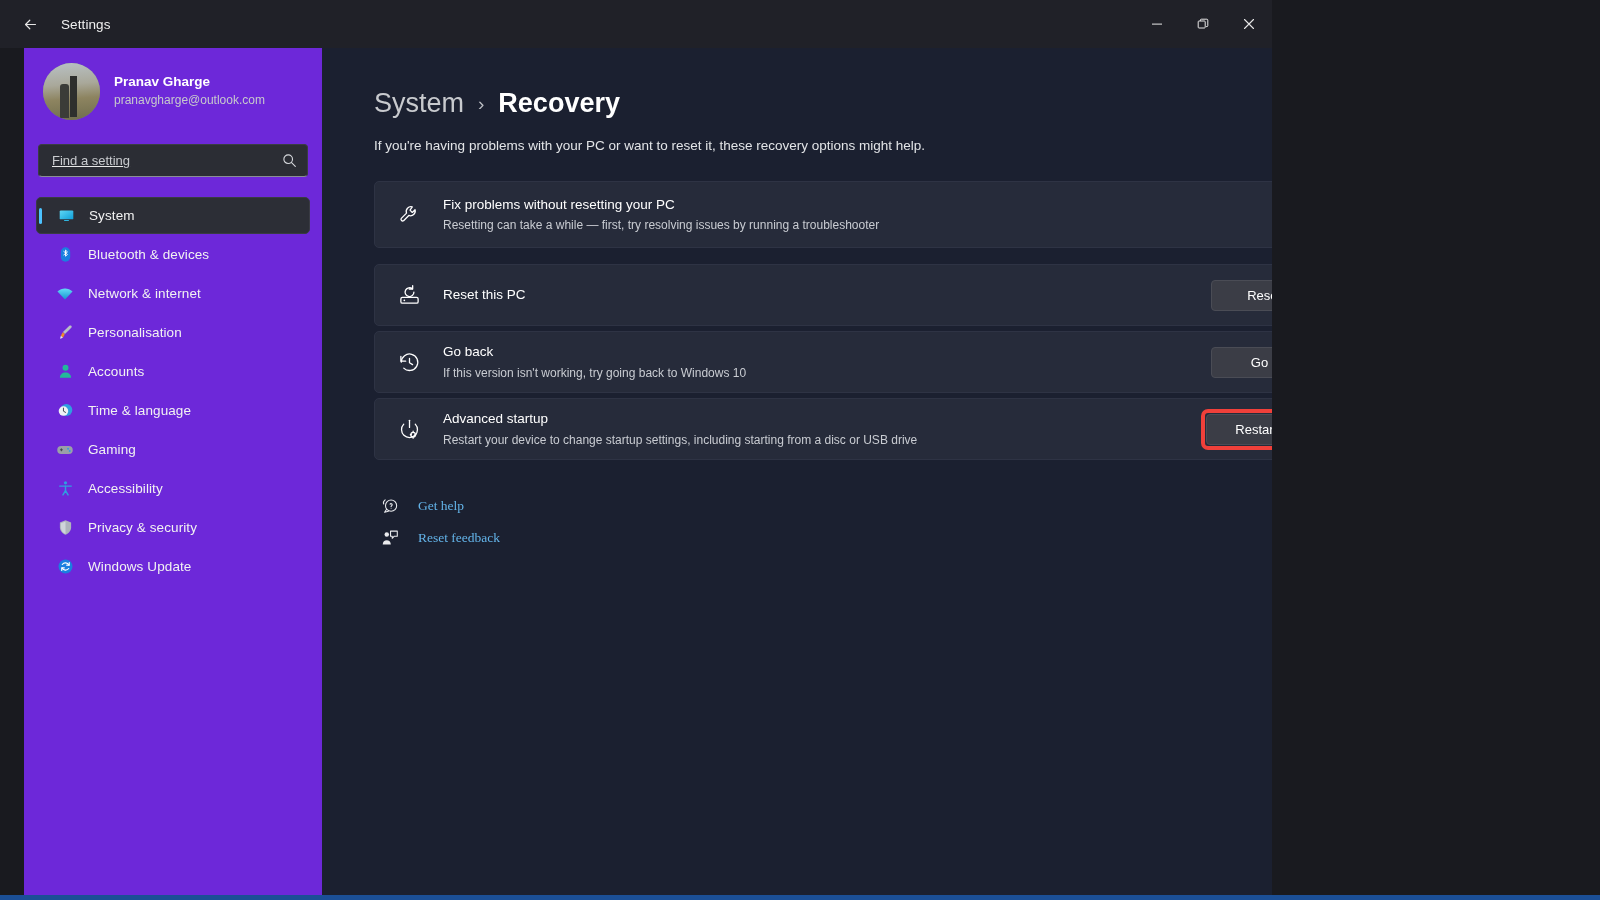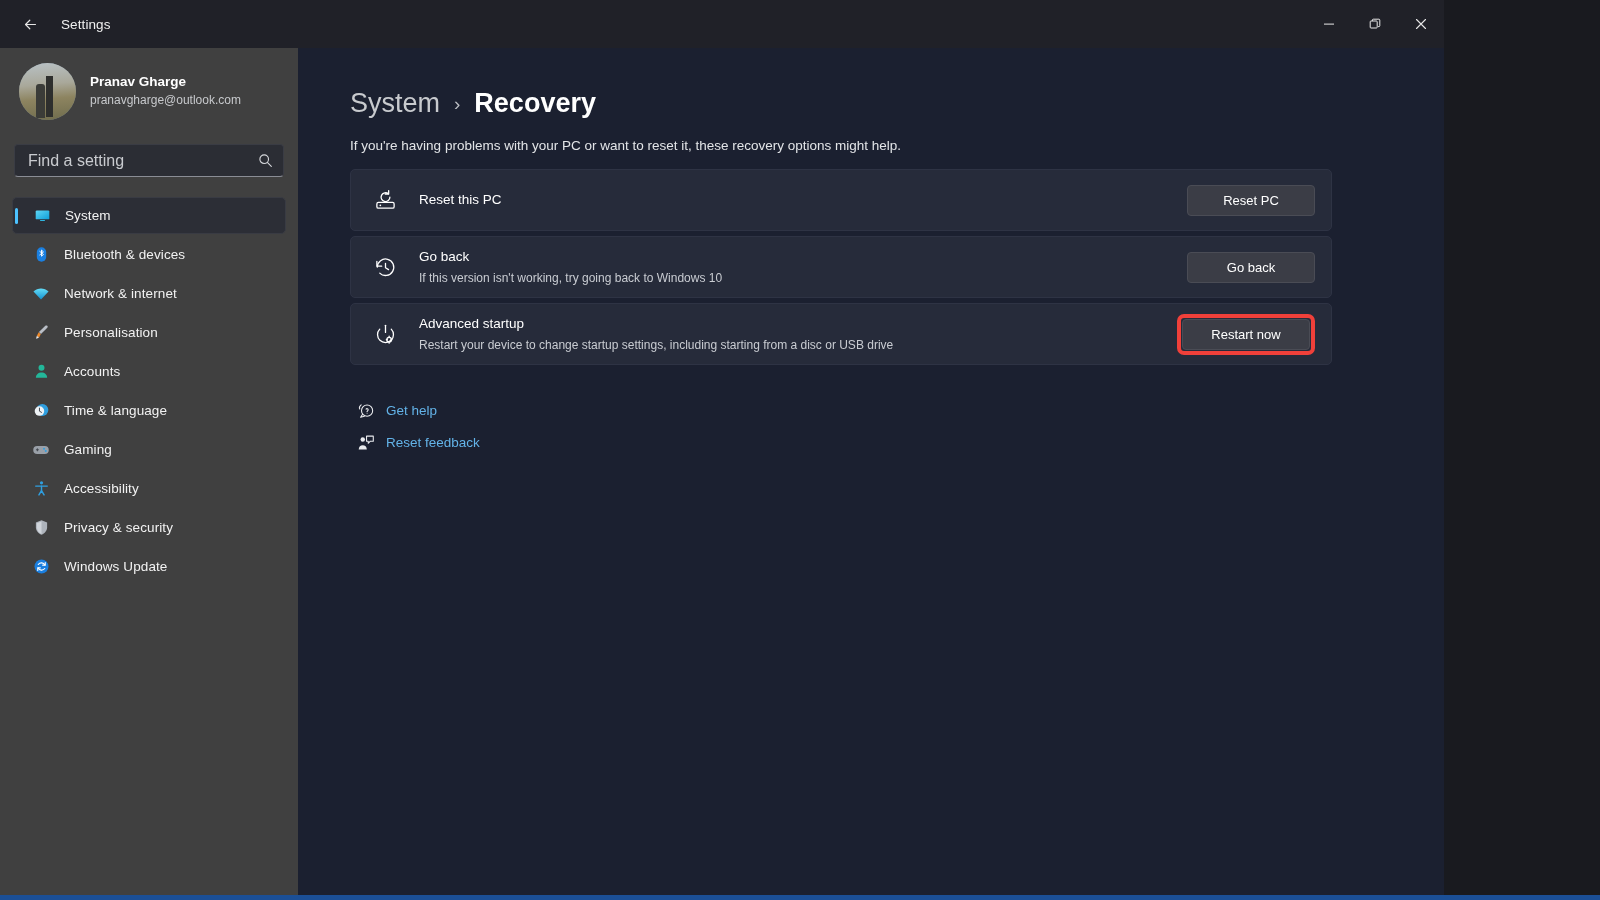--- a/index.html
+++ b/index.html
@@ -4,21 +4,21 @@
 <style>
   * { box-sizing: border-box; margin: 0; padding: 0; }
   html, body {
     width: 1600px; height: 900px;
     background: #191a1f;
     font-family: "Liberation Sans", sans-serif;
     overflow: hidden;
   }
   #app {
     position: relative;
-    width: 1444px; height: 900px;
+    width: 1272px; height: 900px;
     background: #191a1f;
     display: flex;
     flex-direction: column;
   }
 
   
   .titlebar {
     height: 48px;
     flex: 0 0 48px;
     display: flex;
@@ -47,23 +47,24 @@
     color: #e8e8e8;
   }
 
   
   .shell { flex: 1; display: flex; min-height: 0; position: relative; }
 
   
   .sidebar {
     width: 298px;
     flex: 0 0 298px;
-    background: #404040;
+    background: #6d28d9;
     padding: 0 12px;
     position: relative;
+    margin-left: 24px;
   }
   .acct {
     display: flex; align-items: center;
     gap: 14px;
     padding: 8px 0 0 7px;
     height: 78px;
   }
   .avatar {
     width: 57px; height: 57px;
     border-radius: 50%;
@@ -111,22 +112,23 @@
     border-bottom: 1px solid #8a8d95;
     border-radius: 4px;
     display: flex; align-items: center;
     padding: 0 10px 0 13px;
   }
   .search input {
     flex: 1;
     background: transparent;
     border: 0; outline: none;
     color: #e8e8e8;
-    font-size: 16px;
+    font-size: 13px;
     font-family: inherit;
+    text-decoration: underline;
   }
   .search input::placeholder { color: #c9cbcf; }
   .mag { color: #d6d8dc; display: flex; }
 
   .nav { margin-top: 20px; }
   .navitem {
     position: relative;
     height: 37px;
     display: flex; align-items: center;
     gap: 14px;
@@ -233,23 +235,24 @@
   .btnwrap { display: flex; align-items: center; }
   .btnwrap.hl {
     border: 4px solid #f0403a;
     border-radius: 7px;
     padding: 1px;
   }
 
   .links { margin-top: 36px; }
   .linkrow {
     display: flex; align-items: center;
-    gap: 11px;
+    gap: 19px;
     margin-bottom: 13px;
     padding-left: 6px;
+    font-family: Liberation Serif, serif;
   }
   .l-ico { width: 19px; height: 19px; color: #e9eaed; display: flex; align-items: center; justify-content: center; }
   .l-txt { font-size: 13.5px; color: #63b3e8; }
 
   
   .botstrip {
     position: absolute;
     left: 0; bottom: 0;
     width: 1600px; height: 5px;
     background: #1b4f96;
@@ -445,20 +448,36 @@
       <div class="crumb">
         <span class="c-root">System</span>
         <span class="c-sep">›</span>
         <span class="c-cur">Recovery</span>
       </div>
 
       <div class="intro">If you're having problems with your PC or want to reset it, these recovery options might help.</div>
 
       <div class="cwrap">
 
+        <div class="card fixcard">
+          <span class="c-ico">
+            <svg width="22" height="22" viewBox="0 0 24 24" fill="none" stroke="currentColor" stroke-width="1.4" stroke-linecap="round" stroke-linejoin="round">
+              <path d="M15.6 3.2a5.2 5.2 0 0 0-6.3 6.8L3.6 15.7a1.8 1.8 0 0 0 2.5 2.5l5.7-5.7a5.2 5.2 0 0 0 6.8-6.3l-3 3-2.5-2.5z"></path>
+            </svg>
+          </span>
+          <div class="c-body">
+            <div class="c-title">Fix problems without resetting your PC</div>
+            <div class="c-sub">Resetting can take a while — first, try resolving issues by running a troubleshooter</div>
+          </div>
+          <span class="chev">
+            <svg width="15" height="15" viewBox="0 0 16 16" fill="none" stroke="currentColor" stroke-width="1.4" stroke-linecap="round" stroke-linejoin="round">
+              <path d="M5.8 2.8L11 8l-5.2 5.2"></path>
+            </svg>
+          </span>
+        </div>
 
 
         <div class="optlist">
 
           <div class="card optrow">
             <span class="c-ico">
               <svg width="23" height="23" viewBox="0 0 24 24" fill="none" stroke="currentColor" stroke-width="1.35" stroke-linecap="round" stroke-linejoin="round">
                 <rect x="3" y="14" width="18" height="6" rx="1.6"></rect>
                 <circle cx="6.6" cy="17" r=".9" fill="currentColor" stroke="none"></circle>
                 <path d="M16.6 8.4a4.6 4.6 0 1 1-1.5-3.3"></path>

